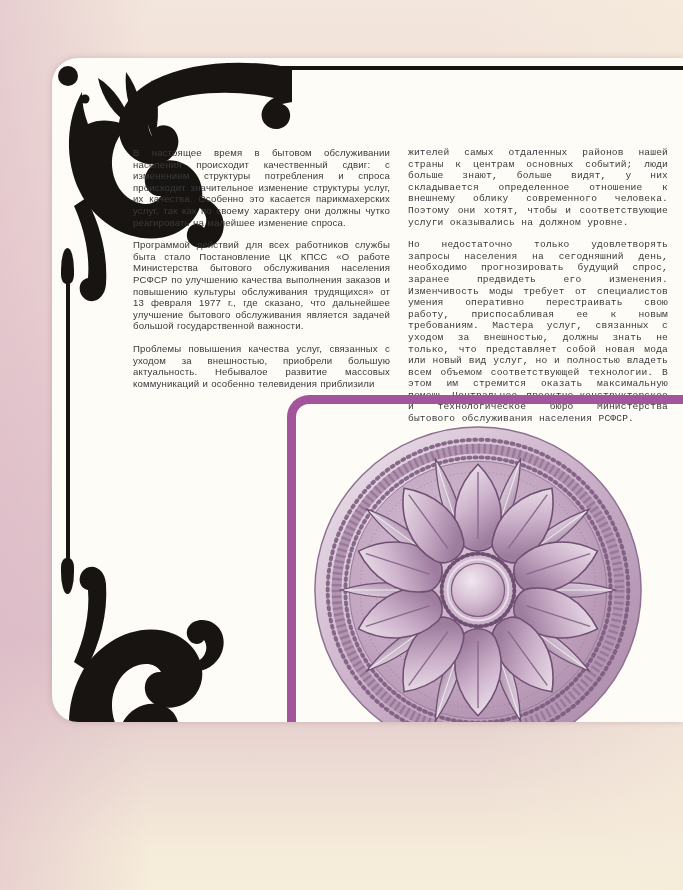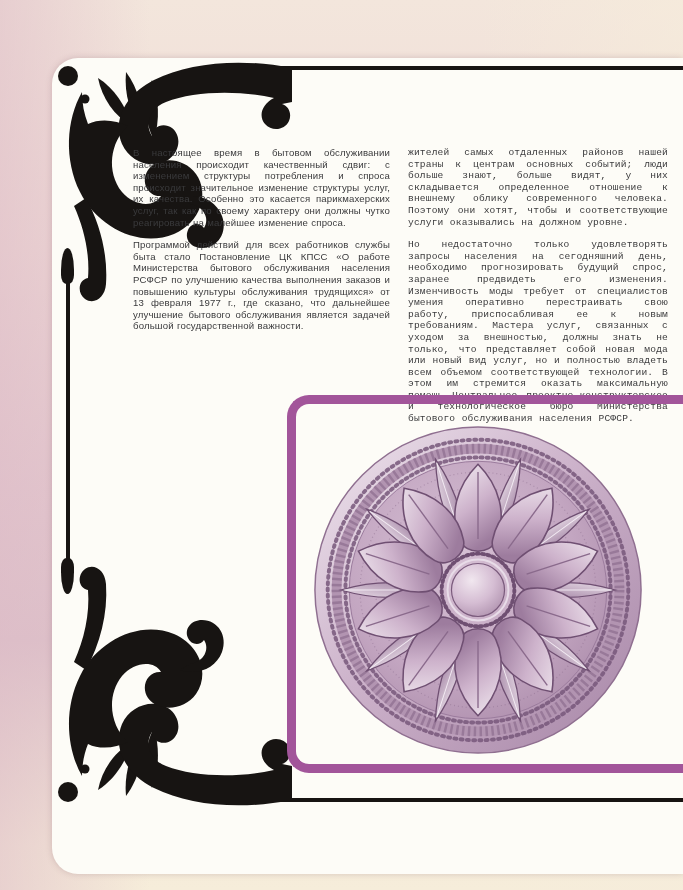--- a/index.html
+++ b/index.html
@@ -9,21 +9,21 @@
   }
   
   .scan-bg{
     position:absolute;inset:0;
     background:
       linear-gradient(90deg, rgba(221,186,198,.55) 0%, rgba(221,186,198,0) 22%, rgba(244,233,216,0) 70%, rgba(246,236,219,.65) 100%),
       linear-gradient(180deg,#f3e6dc 0%, #eed9d6 28%, #e3c8cf 55%, #ddc2ca 72%, #f5ebd9 95%, #f6edda 100%);
   }
   
   .paper{
-    position:absolute;left:52px;top:58px;right:0;height:816px;
+    position:absolute;left:52px;top:58px;right:0;height:664px;
     background:#fdfcf7;border-radius:26px 0 0 26px;overflow:hidden;
     box-shadow:0 0 6px rgba(120,80,90,.25);
   }
   .rule{position:absolute;background:#171412;}
   .rule-top{top:8px;left:215px;right:0;height:3.5px;}
   .rule-bottom{top:740px;left:215px;right:0;height:3.5px;}
   .rule-left{left:14px;top:222px;width:3.5px;height:282px;}
   .teardrop{position:absolute;width:13px;height:36px;background:#171412;}
   .teardrop.top{left:9px;top:190px;border-radius:58% 58% 46% 46%/70% 70% 30% 30%;}
   .teardrop.bottom{left:9px;top:500px;border-radius:46% 46% 58% 58%/30% 30% 70% 70%;}
@@ -88,20 +88,21 @@
       <path d="M30 34 C14 62 12 102 28 134 C46 170 88 190 122 176 C148 165 158 136 144 116 C132 99 106 98 96 112 C88 124 96 139 109 138 C102 150 82 148 70 134 C54 114 58 84 76 68 C64 62 48 60 36 66 C32 56 30 45 30 34 Z"></path>
       <path d="M128 140 C146 134 164 142 170 158 C176 174 166 190 150 190 C139 190 132 181 136 172 C139 165 148 164 152 170 C158 161 152 148 138 146 Z"></path>
       <path d="M34 140 C48 166 56 196 54 226 C53 240 42 247 33 241 C25 235 26 222 36 220 C38 196 32 170 22 148 Z"></path>
     </g>
   </svg>
 
   <div class="cols">
     <div class="col left">
       <p>В настоящее время в бытовом обслуживании населения происходит качественный сдвиг: с изменением структуры потребления и спроса происходит значительное изменение структуры услуг, их качества. Особенно это касается парикмахерских услуг, так как по своему характеру они должны чутко реагировать на малейшее изменение спроса.</p>
       <p>Программой действий для всех работников службы быта стало Постановление ЦК КПСС «О работе Министерства бытового обслуживания населения РСФСР по улучшению качества выполнения заказов и повышению культуры обслуживания трудящихся» от 13 февраля 1977 г., где сказано, что дальнейшее улучшение бытового обслуживания является задачей большой государственной важности.</p>
+      <p>Проблемы повышения качества услуг, связанных с уходом за внешностью, приобрели большую актуальность. Небывалое развитие массовых коммуникаций и особенно телевидения приблизили</p>
     </div>
     <div class="col right">
       <p>жителей самых отдаленных районов нашей страны к центрам основных событий; люди больше знают, больше видят, у них складывается определенное отношение к внешнему облику современного человека. Поэтому они хотят, чтобы и соответствующие услуги оказывались на должном уровне.</p>
       <p>Но недостаточно только удовлетворять запросы населения на сегодняшний день, необходимо прогнозировать будущий спрос, заранее предвидеть его изменения. Изменчивость моды требует от специалистов умения оперативно перестраивать свою работу, приспосабливая ее к новым требованиям. Мастера услуг, связанных с уходом за внешностью, должны знать не только, что представляет собой новая мода или новый вид услуг, но и полностью владеть всем объемом соответствующей технологии. В этом им стремится оказать максимальную помощь Центральное проектно-конструкторское и технологическое бюро Министерства бытового обслуживания населения РСФСР.</p>
     </div>
   </div>
 
   <div class="photo-frame"></div>
 
   <svg class="plate" viewBox="0 0 340 340" aria-hidden="true">

